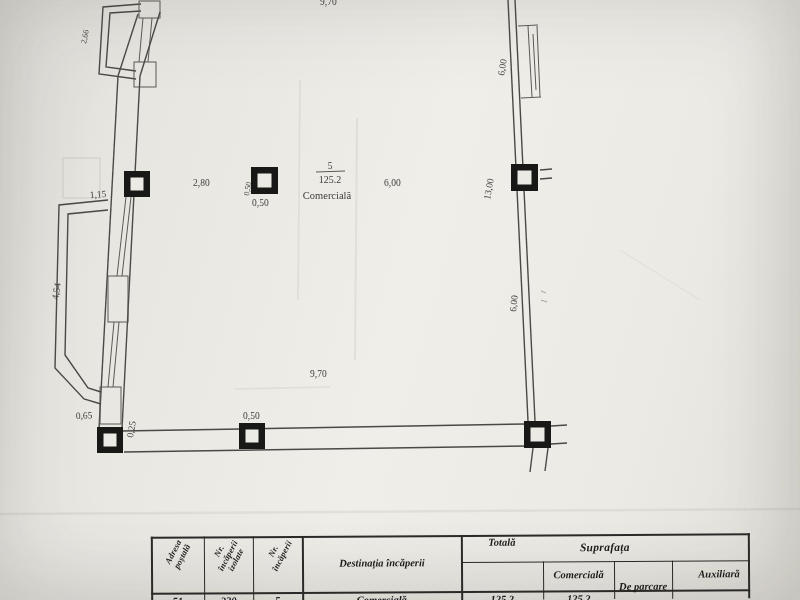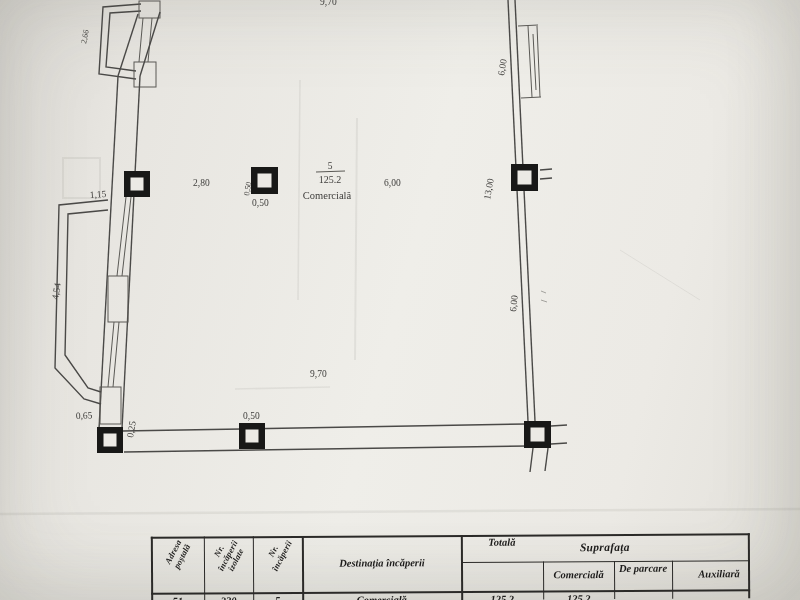--- a/index.html
+++ b/index.html
@@ -168,21 +168,21 @@
   </div>
   <div class="tcell rot" style="left:255px;top:543px;width:46px">
     <span>Nr.</span>
     <span>încăperii</span>
   </div>
 
   <div class="tcell hdr" style="left:304px;top:557px;width:156px">Destinația încăperii</div>
   <div class="tcell hdr-big" style="left:461px;top:542px;width:288px">Suprafața</div>
   <div class="tcell hdr" style="left:461px;top:537px;width:82px">Totală</div>
   <div class="tcell hdr" style="left:543px;top:570px;width:71px">Comercială</div>
-  <div class="tcell hdr" style="left:614px;top:564px;width:58px">De parcare</div>
+  <div class="tcell hdr" style="left:614px;top:582px;width:58px">De parcare</div>
   <div class="tcell hdr" style="left:672px;top:570px;width:94px">Auxiliară</div>
 
   <div class="tcell rowcell" style="left:151px;top:594px;width:53px">51</div>
   <div class="tcell rowcell" style="left:204px;top:594px;width:49px">220</div>
   <div class="tcell rowcell" style="left:253px;top:594px;width:49px">5</div>
   <div class="tcell rowcell" style="left:302px;top:594px;width:159px">Comercială</div>
   <div class="tcell rowcell" style="left:461px;top:594px;width:82px">125.2</div>
   <div class="tcell rowcell" style="left:543px;top:594px;width:71px">125.2</div>
   <div class="tcell rowcell" style="left:614px;top:594px;width:58px"></div>
   <div class="tcell rowcell" style="left:672px;top:594px;width:77px"></div>

